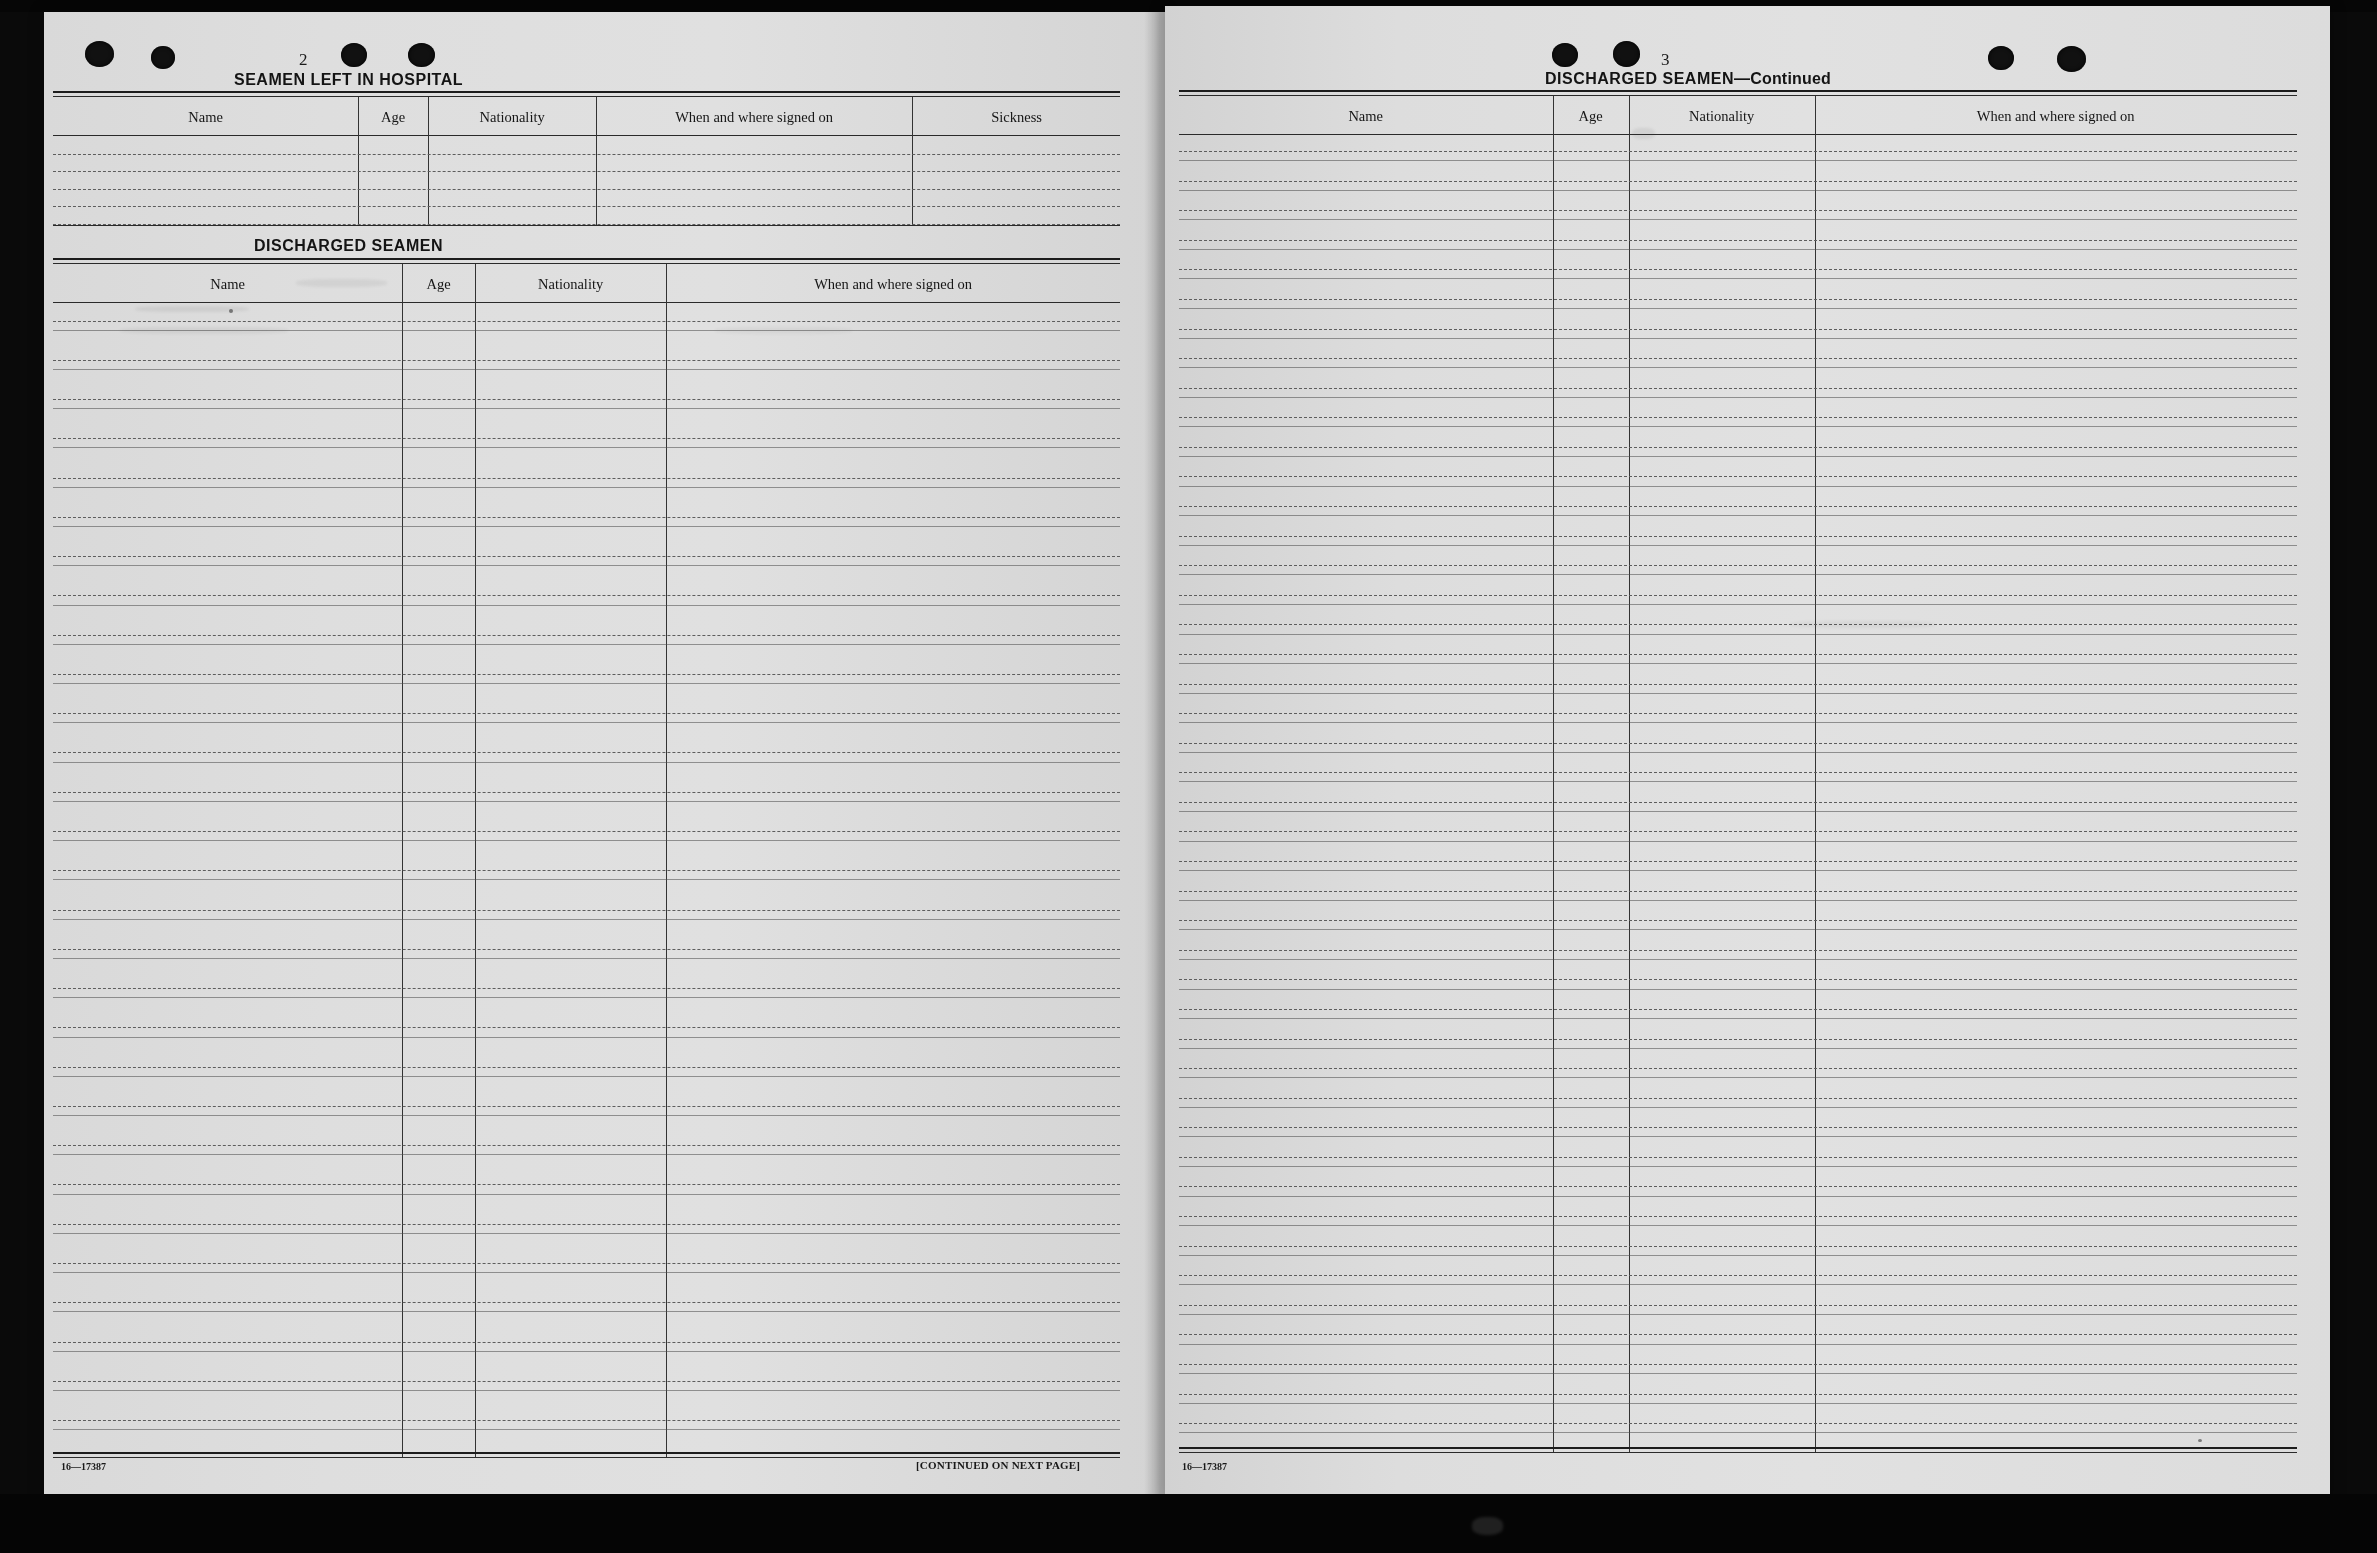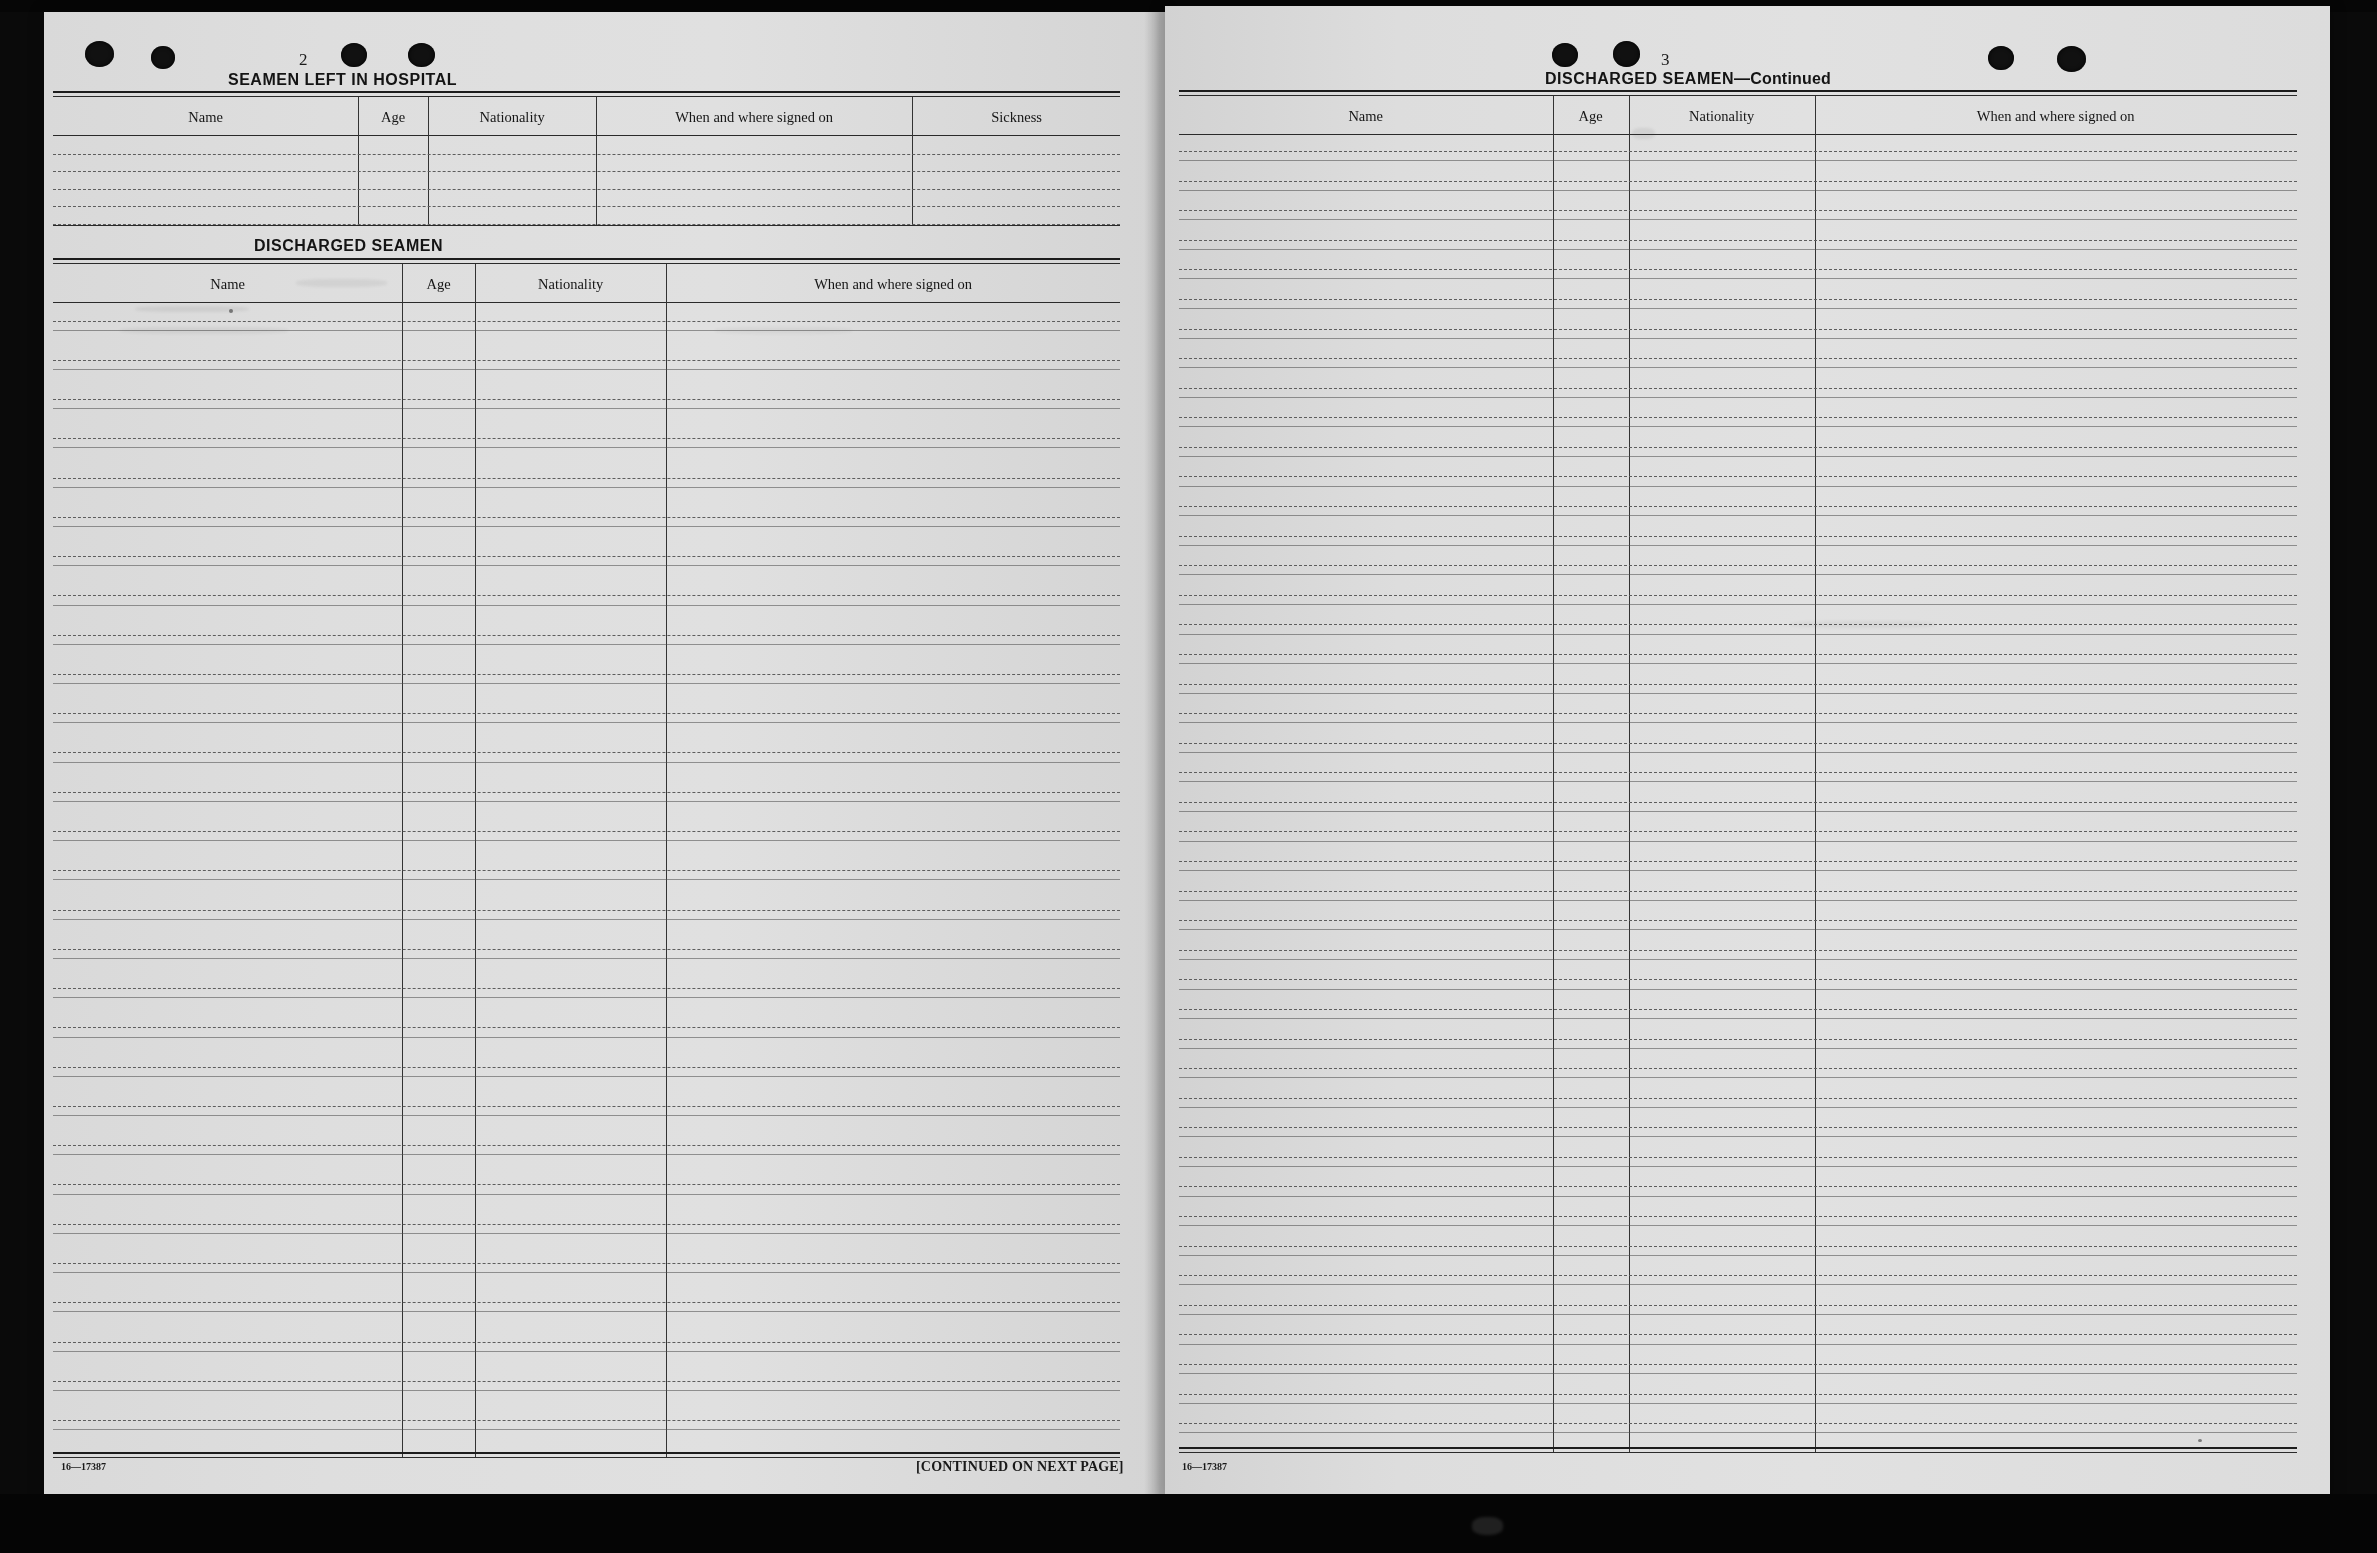--- a/index.html
+++ b/index.html
@@ -98,21 +98,21 @@
   }
   .form-code {
     position: absolute;
     font-size: 10px;
     font-weight: bold;
     color: #191919;
     font-family: "Liberation Serif", serif;
   }
   .continued-note {
     position: absolute;
-    font-size: 14px;
+    font-size: 11px;
     font-weight: bold;
     letter-spacing: 0.2px;
     color: #191919;
     font-family: "Liberation Serif", serif;
     text-align: center;
   }
 
   
   .tbl {
     position: absolute;
@@ -176,21 +176,21 @@
 
   <div class="sheet" id="sheet-left">
 
     <div class="hole" style="left:41px;  top:29px; width:29px; height:26px;"></div>
     <div class="hole" style="left:107px; top:34px; width:24.4px; height:23px;"></div>
     <div class="hole" style="left:297px; top:30.5px; width:26px; height:24.4px;"></div>
     <div class="hole" style="left:364px; top:30.5px; width:27.4px; height:24.4px;"></div>
 
     <div class="page-number" style="left:255px; top:38px;">2</div>
 
-    <div class="section-title" style="left:184px; top:59px;">SEAMEN LEFT IN HOSPITAL</div>
+    <div class="section-title" style="left:190px; top:59px;">SEAMEN LEFT IN HOSPITAL</div>
 
     <div class="tbl" style="left:9.1px; top:79px; width:1067px; height:134px;">
       <div class="rule-top-thick" style="top:0px;"></div>
       <div class="rule-thin" style="top:5.3px;"></div>
 
       <div class="colhead" style="left:0px;   top:18.3px; width:305px;">Name</div>
       <div class="colhead" style="left:305px; top:18.3px; width:70px;">Age</div>
       <div class="colhead" style="left:375px; top:18.3px; width:168px;">Nationality</div>
       <div class="colhead" style="left:543px; top:18.3px; width:316px;">When and where signed on</div>
       <div class="colhead" style="left:859px; top:18.3px; width:209px;">Sickness</div>

